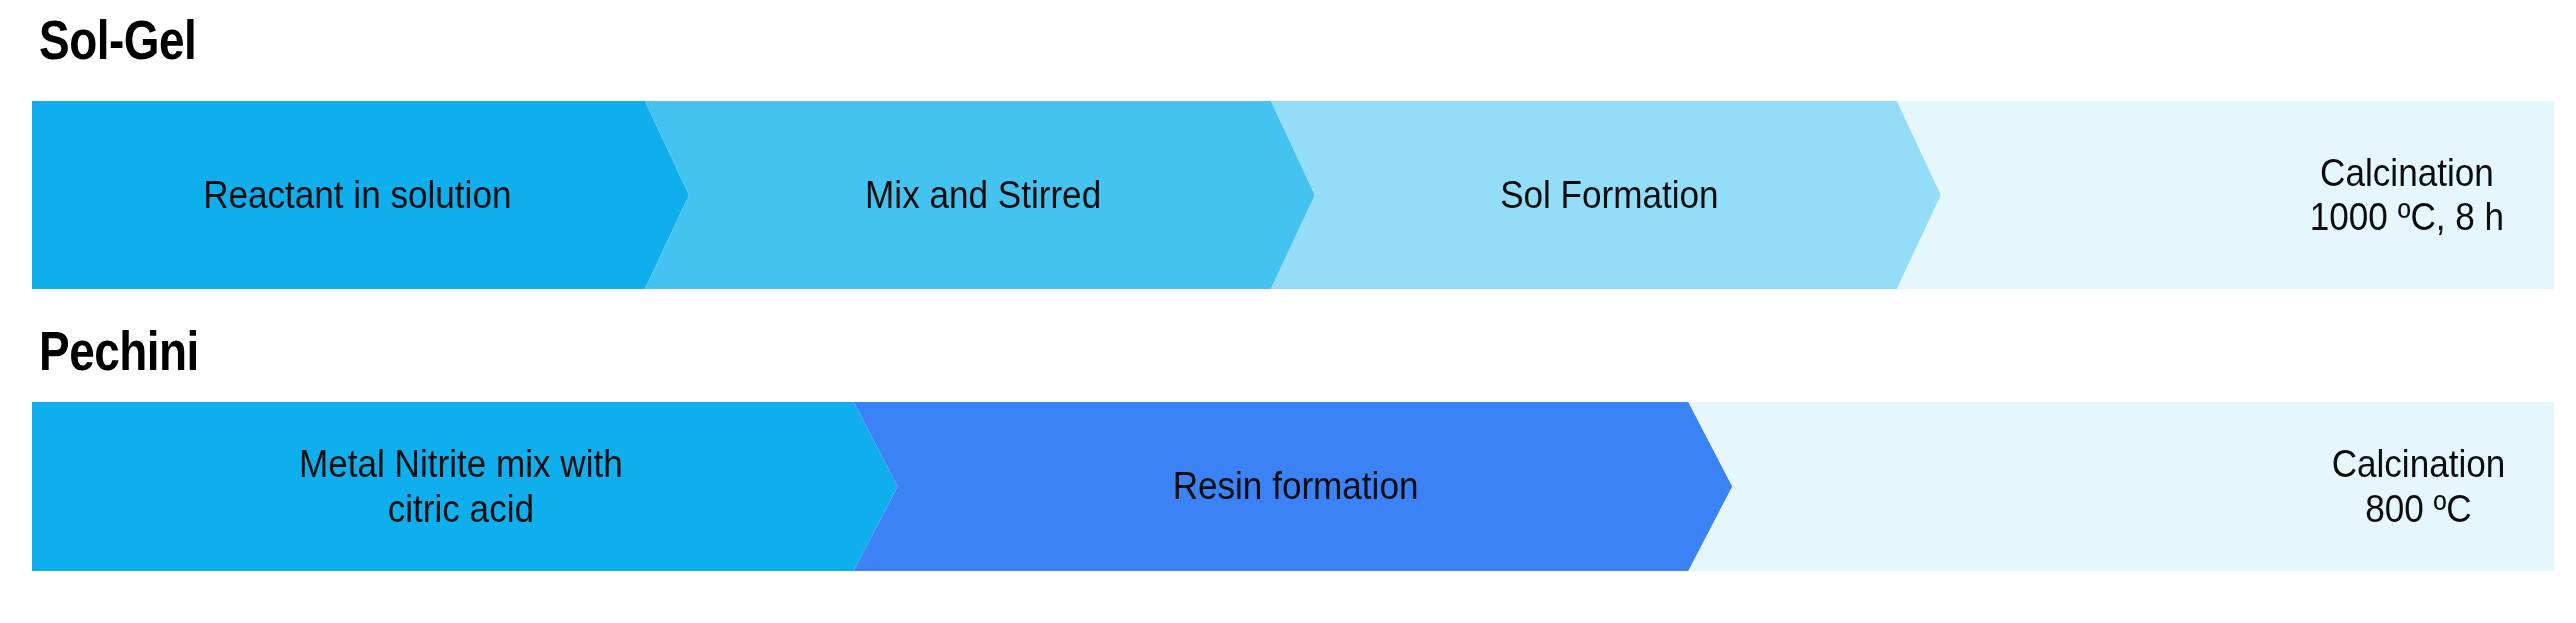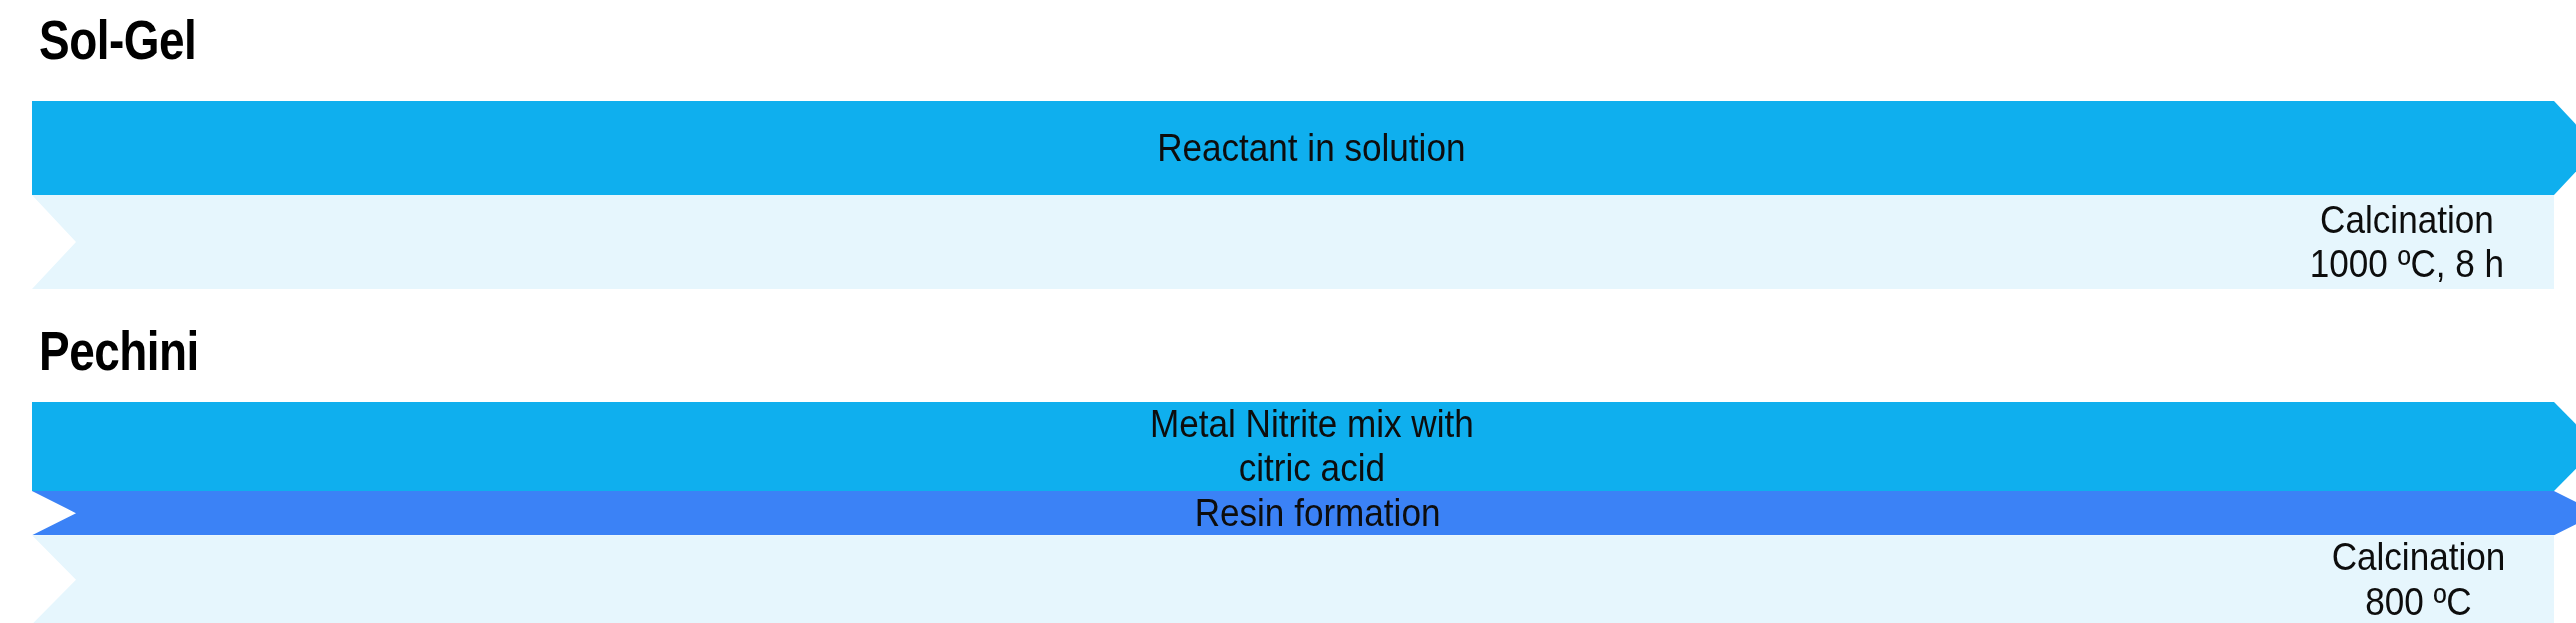--- a/index.html
+++ b/index.html
@@ -39,22 +39,22 @@
   #title-pechini { top: 323px; }
 
   
   .process-row {
     position: absolute;
     left: 32px;
     width: 2522px;
     display: flex;
     align-items: stretch;
   }
-  #row-solgel  { top: 101px; height: 188px; flex-direction: column; }
-  #row-pechini { top: 402px; height: 169px; flex-direction: column; }
+  #row-solgel  { top: 101px; height: 188px; }
+  #row-pechini { top: 402px; height: 169px; }
 
   
   .step {
     position: relative;
     flex: 1 1 0;
     height: 100%;
     margin-right: -44px;
     display: flex;
     align-items: center;
     justify-content: center;
@@ -118,21 +118,27 @@
 <div class="canvas">
 
   <div class="section-title" id="title-solgel">Sol-Gel</div>
 
   <div class="process-row" id="row-solgel">
 
     <div class="step first" style="background: rgb(15, 175, 238);">
       <span class="step-label" style="color: rgb(13, 13, 13);">Reactant in solution</span>
     </div>
 
+    <div class="step" style="background: rgb(69, 195, 240);">
+      <span class="step-label" style="color: rgb(13, 13, 13);">Mix and Stirred</span>
+    </div>
 
+    <div class="step" style="background: rgb(147, 221, 248);">
+      <span class="step-label" style="color: rgb(13, 13, 13);">Sol Formation</span>
+    </div>
 
 
     <div class="step last" style="background: rgb(230, 246, 253);">
       <span class="step-label" style="color: rgb(13, 13, 13);">Calcination
 1000 ºC, 8 h</span>
     </div>
   </div>
 
   <div class="section-title" id="title-pechini">Pechini</div>
 

